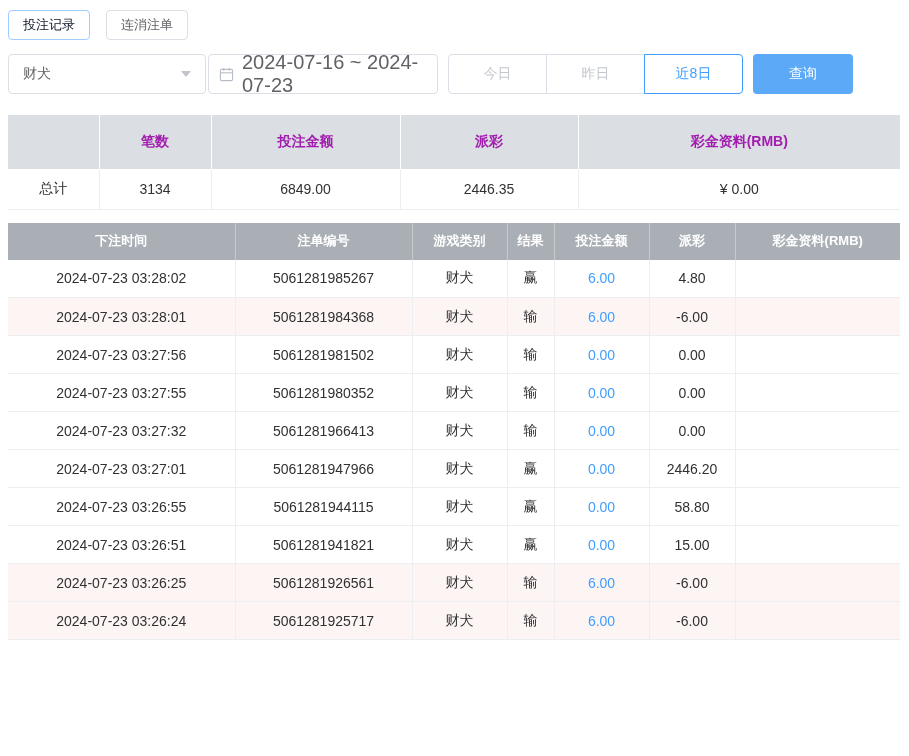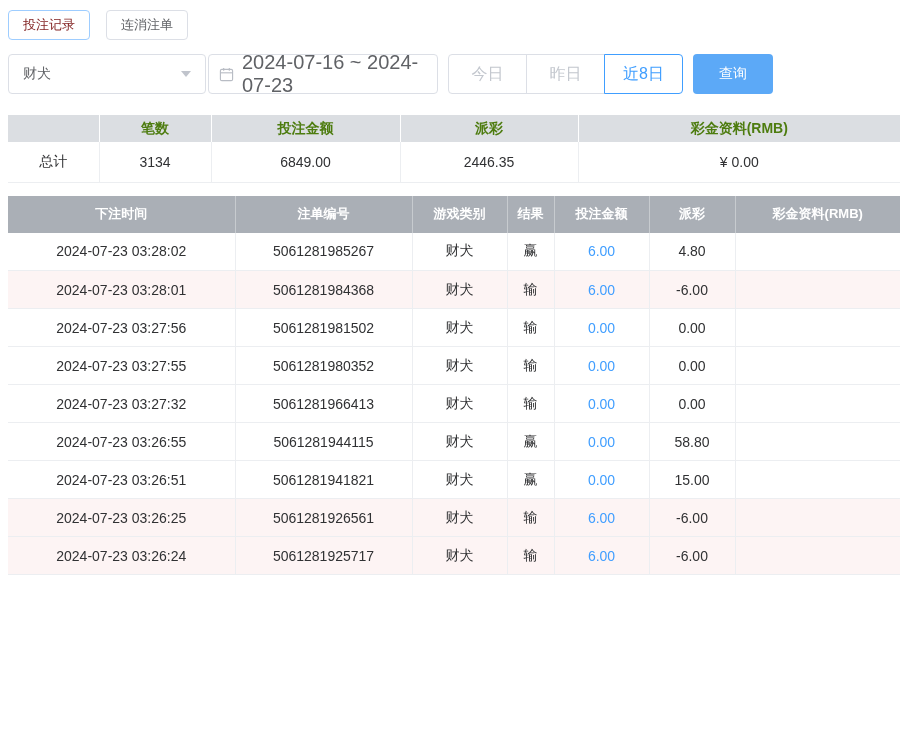--- a/index.html
+++ b/index.html
@@ -11,57 +11,57 @@
   }
   .page { padding: 10px 9px 0 8px; }
 
   
   .tabs { display: flex; gap: 16px; margin-bottom: 14px; }
   .tab {
     height: 30px; padding: 0 14px; font-size: 13px;
     border: 1px solid #dcdfe6; border-radius: 4px; background: #fff;
     color: #606266; display: inline-flex; align-items: center; cursor: pointer;
   }
-  .tab.active { color: #7f1d1d; border-color: #9ecdff; }
+  .tab.active { color: #0f172a; border-color: #9ecdff; }
 
   
   .filters { display: flex; align-items: center; margin-bottom: 21px; }
   .select {
     width: 198px; height: 40px; border: 1px solid #dcdfe6; border-radius: 4px;
     display: flex; align-items: center; justify-content: space-between;
     padding: 0 14px; font-size: 14px; color: #606266; background: #fff; cursor: pointer;
   }
   .caret {
     width: 0; height: 0; border-left: 5px solid transparent;
     border-right: 5px solid transparent; border-top: 6px solid #c0c4cc;
   }
   .datepicker {
     width: 230px; height: 40px; border: 1px solid #dcdfe6; border-radius: 4px;
     display: flex; align-items: center; gap: 8px; padding: 0 10px;
     margin-left: 2px; font-size: 20px; color: #606266; background: #fff; cursor: pointer;
   }
   .btn-group { display: flex; margin-left: 10px; }
   .btn-group .gbtn {
-    height: 40px; width: 79px; background: #fff; border: 1px solid #dcdfe6;
-    font-size: 16px; color: #c3c7ce; display: flex; align-items: center;
+    height: 40px; width: 99px; background: #fff; border: 1px solid #dcdfe6;
+    font-size: 14px; color: #c3c7ce; display: flex; align-items: center;
     justify-content: center; cursor: pointer; margin-left: -1px; position: relative;
   }
   .btn-group .gbtn:first-child { border-radius: 4px 0 0 4px; margin-left: 0; }
   .btn-group .gbtn:last-child { border-radius: 0 4px 4px 0; }
   .btn-group .gbtn.active { color: #409eff; border-color: #409eff; z-index: 1; }
   .query-btn {
-    margin-left: 10px; width: 80px; height: 40px; background: #5ca9f7;
+    margin-left: 10px; width: 100px; height: 40px; background: #5ca9f7;
     color: #fff; border: none; border-radius: 4px; font-size: 14px; cursor: pointer;
   }
 
   
   table { border-collapse: collapse; table-layout: fixed; width: 892px; }
   .summary { margin-bottom: 13px; font-size: 14px; }
   .summary th {
-    background: #dbdee2; color: #4d7c0f; font-weight: bold; height: 27px;
+    background: #dbdee2; color: #a21caf; font-weight: bold; height: 54px;
     border-right: 1px solid #ffffff; text-align: center;
   }
   .summary th:last-child { border-right: none; }
   .summary td {
     background: #fff; height: 40px; text-align: center;
     border-right: 1px solid #eceef1; border-bottom: 1px solid #eceef1;
   }
   .summary td:last-child { border-right: none; }
 
   
@@ -206,20 +206,29 @@
         <tr>
       <td>2024-07-23 03:27:32</td>
       <td>5061281966413</td>
       <td>财犬</td>
       <td>输</td>
       <td><a class="bet-link">0.00</a></td>
       <td>0.00</td>
       <td></td>
     </tr>
         <tr>
+      <td>2024-07-23 03:27:01</td>
+      <td>5061281947966</td>
+      <td>财犬</td>
+      <td>赢</td>
+      <td><a class="bet-link">0.00</a></td>
+      <td>2446.20</td>
+      <td></td>
+    </tr>
+        <tr>
       <td>2024-07-23 03:26:55</td>
       <td>5061281944115</td>
       <td>财犬</td>
       <td>赢</td>
       <td><a class="bet-link">0.00</a></td>
       <td>58.80</td>
       <td></td>
     </tr>
         <tr>
       <td>2024-07-23 03:26:51</td>

